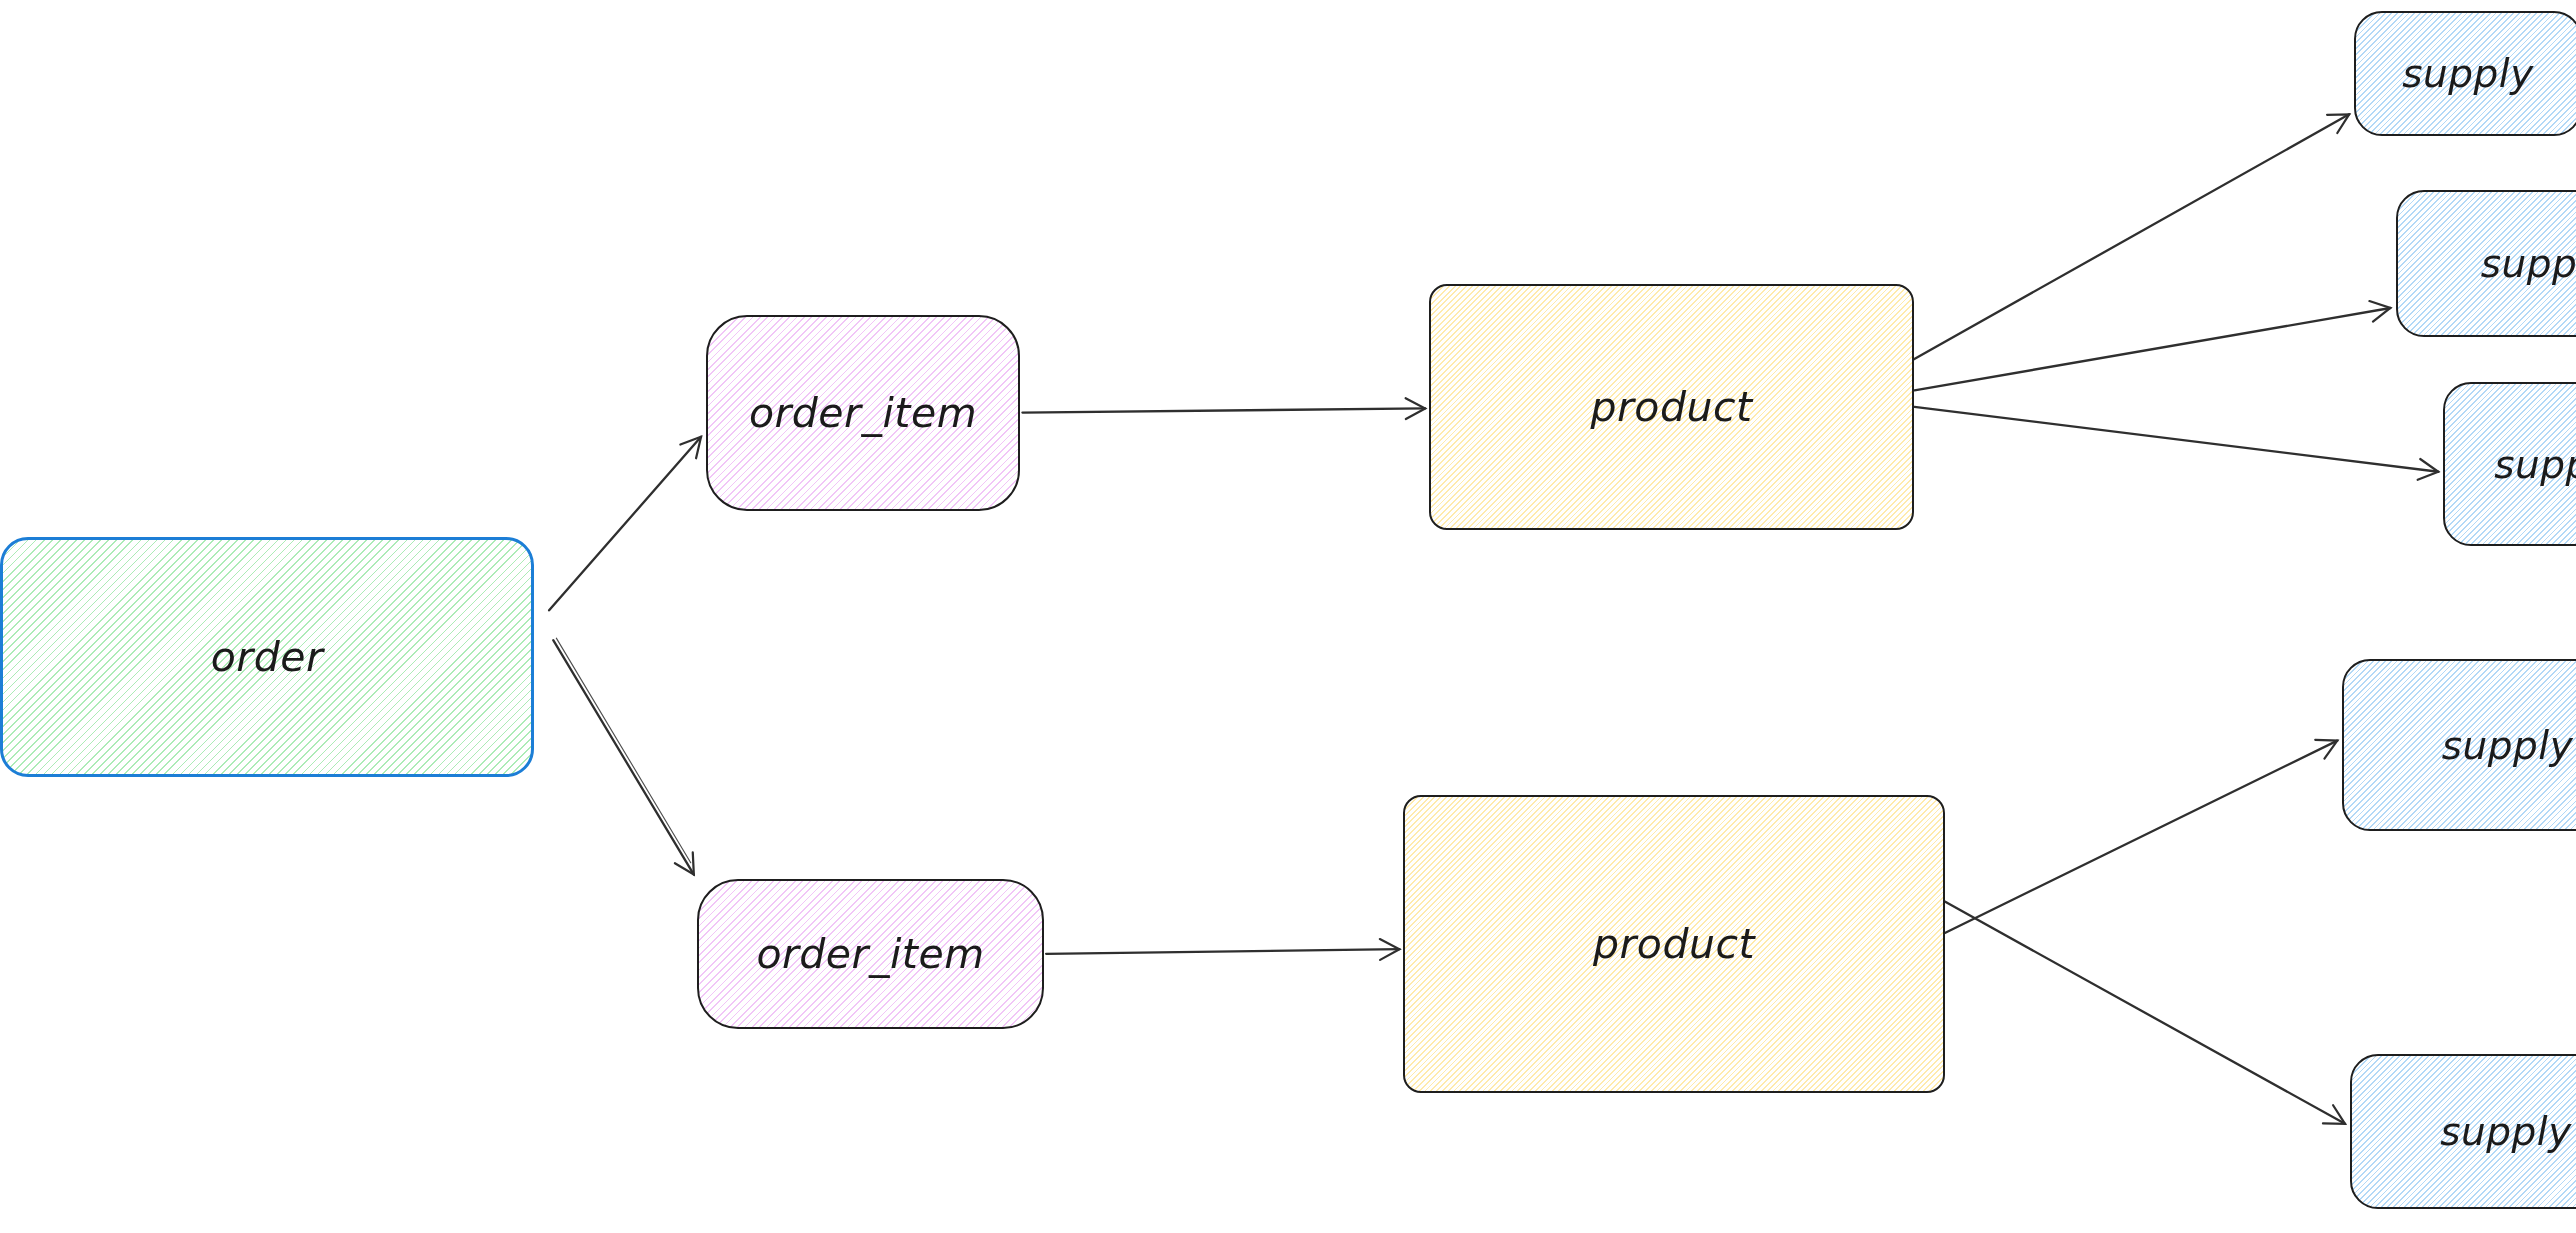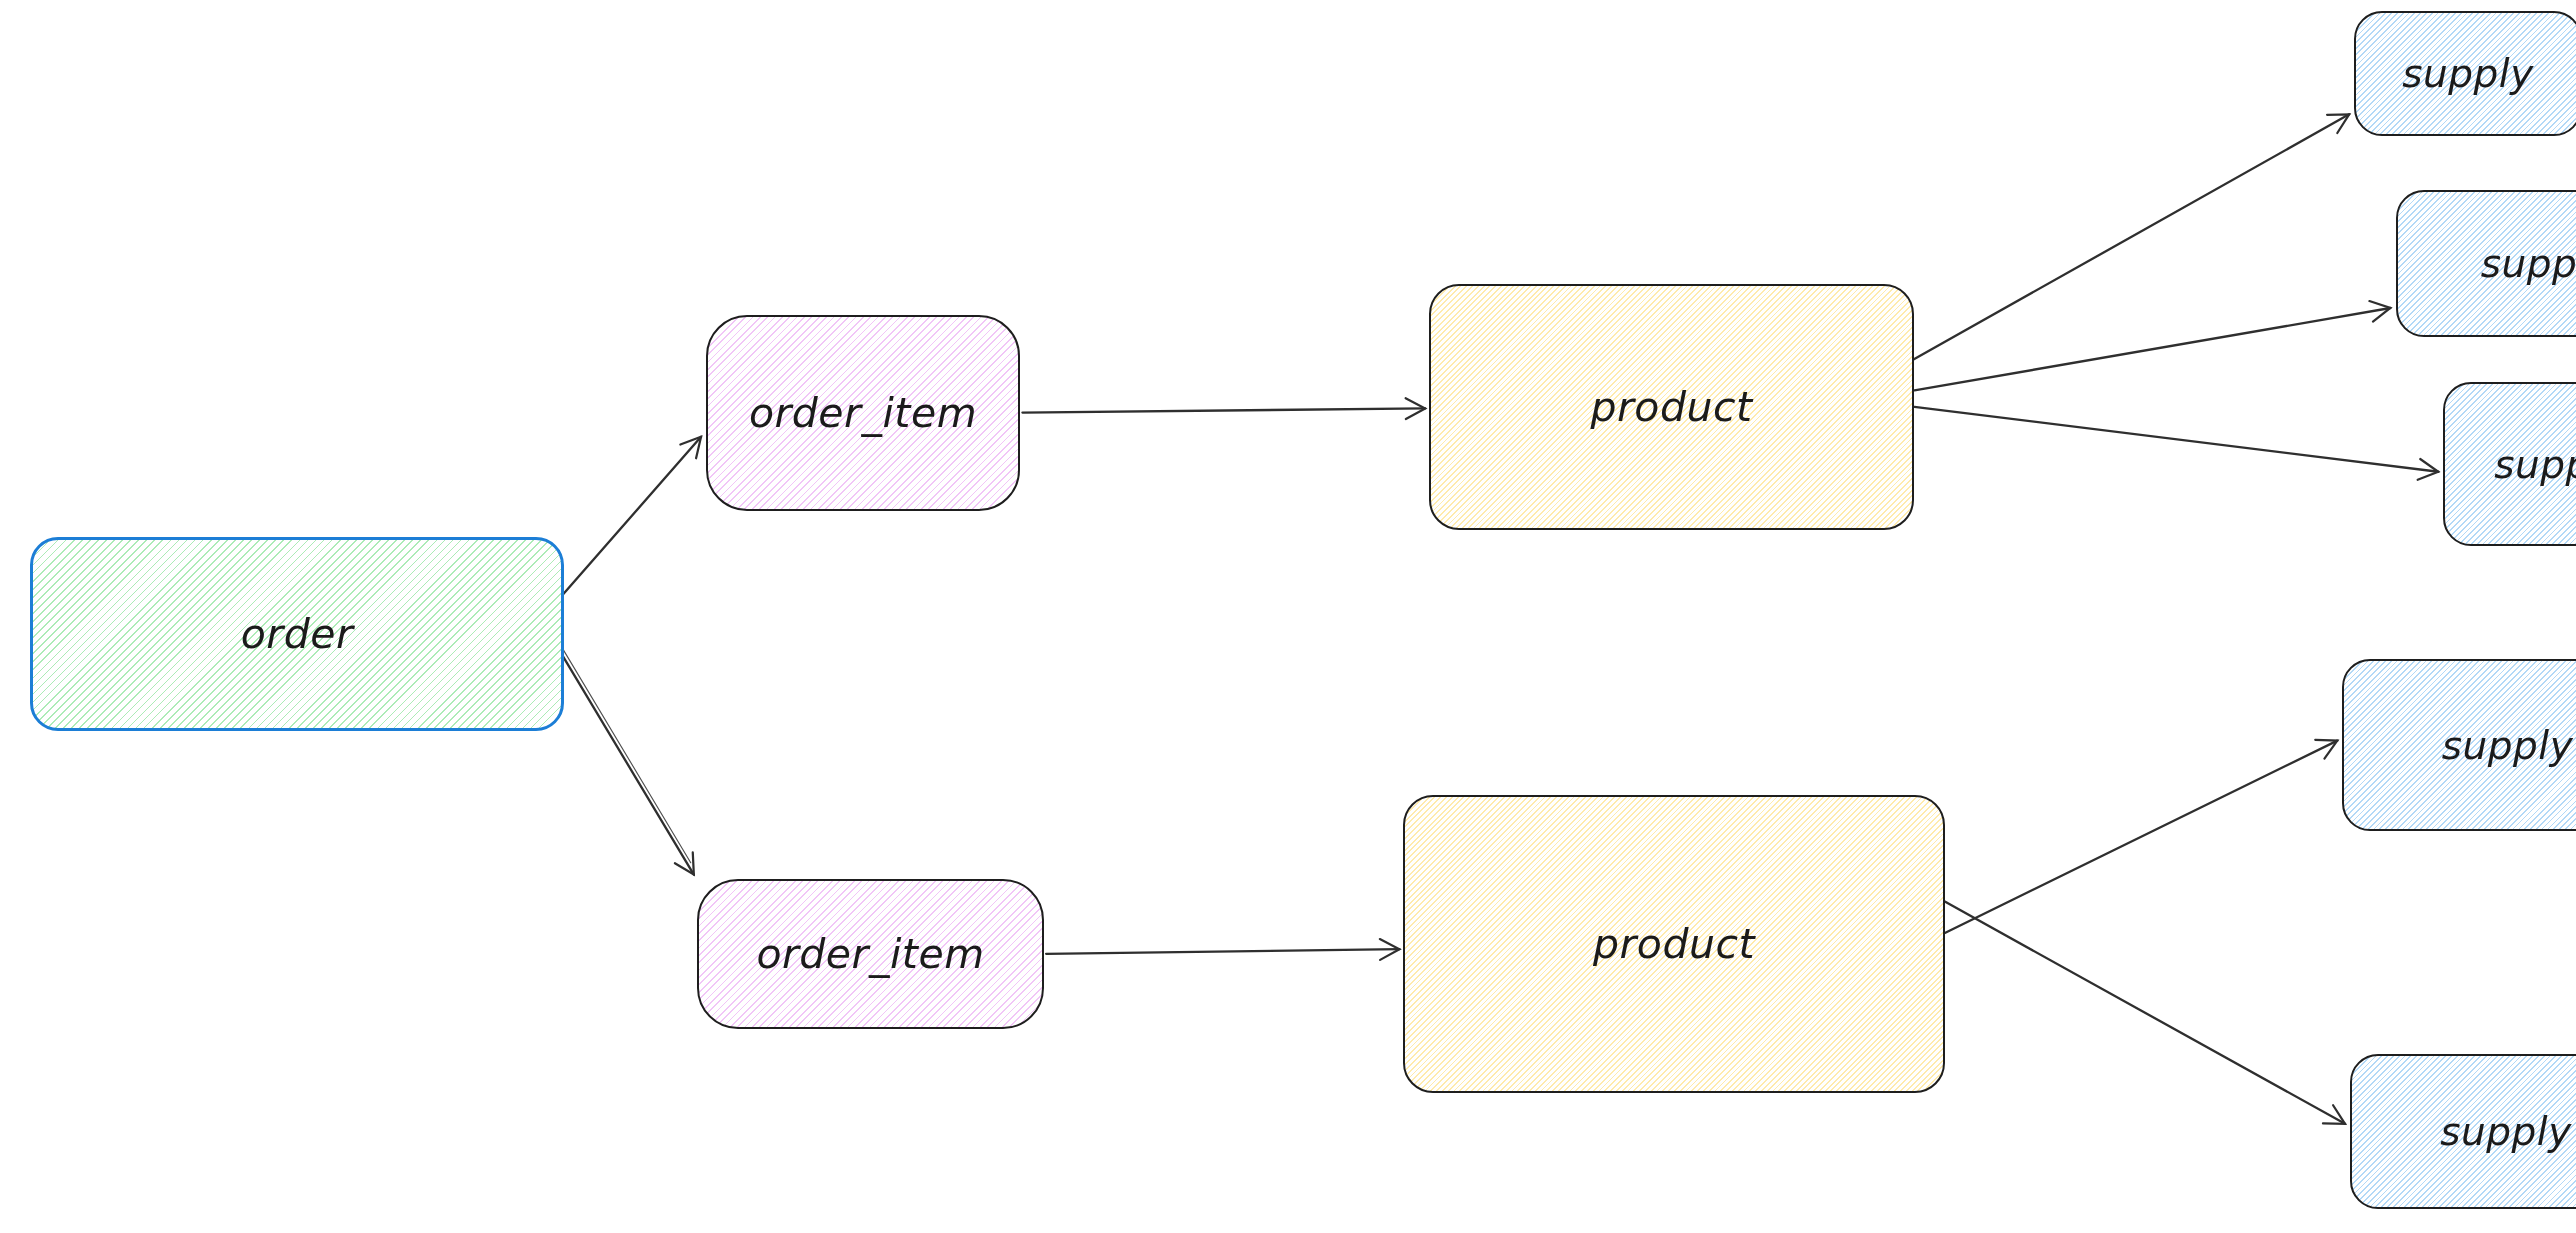--- a/index.html
+++ b/index.html
@@ -61,21 +61,21 @@
   }
   .n-orderitem {
     border: 2.6px solid #1e1e1e;
     border-radius: 41px;
     background-image: repeating-linear-gradient(135deg,
       rgba(232,160,242,0.60) 0px, rgba(232,160,242,0.60) 1.2px,
       rgba(0,0,0,0) 1.2px, rgba(0,0,0,0) 5.2px);
   }
   .n-product {
     border: 2.6px solid #1e1e1e;
-    border-radius: 30px;
+    border-radius: 18px;
     background-image: repeating-linear-gradient(135deg,
       rgba(255,214,90,0.50) 0px, rgba(255,214,90,0.50) 1.3px,
       rgba(0,0,0,0) 1.3px, rgba(0,0,0,0) 4.1px);
   }
   .n-supply {
     border: 2.6px solid #1e1e1e;
     border-radius: 28px;
     background-image: repeating-linear-gradient(135deg,
       rgba(116,185,240,0.55) 0px, rgba(116,185,240,0.55) 1.2px,
       rgba(0,0,0,0) 1.2px, rgba(0,0,0,0) 4.1px);
@@ -99,21 +99,21 @@
     <line class="edge-sketch" x1="1079" y1="1239" x2="1340" y2="1675"></line>
     <line class="edge" x1="1984" y1="801" x2="2766" y2="793" marker-end="url(#arrowhead)"></line>
     <line class="edge" x1="3714" y1="698" x2="4560" y2="222" marker-end="url(#arrowhead)"></line>
     <line class="edge" x1="3716" y1="758" x2="4640" y2="598" marker-end="url(#arrowhead)"></line>
     <line class="edge" x1="3716" y1="790" x2="4733" y2="916" marker-end="url(#arrowhead)"></line>
     <line class="edge" x1="2030" y1="1852" x2="2716" y2="1843" marker-end="url(#arrowhead)"></line>
     <line class="edge" x1="3774" y1="1812" x2="4537" y2="1438" marker-end="url(#arrowhead)"></line>
     <line class="edge" x1="3774" y1="1750" x2="4552" y2="2182" marker-end="url(#arrowhead)"></line>
   </svg>
 
-  <div class="node n-order" style="left:30px; top:537px; width:534px; height:194px;">
+  <div class="node n-order" style="left:0; top:537px; width:534px; height:240px;">
     <span class="label">order</span>
   </div>
 
   <div class="node n-orderitem" style="left:706px; top:315px; width:314px; height:196px;">
     <span class="label">order_item</span>
   </div>
 
   <div class="node n-orderitem" style="left:697px; top:879px; width:347px; height:150px;">
     <span class="label">order_item</span>
   </div>

